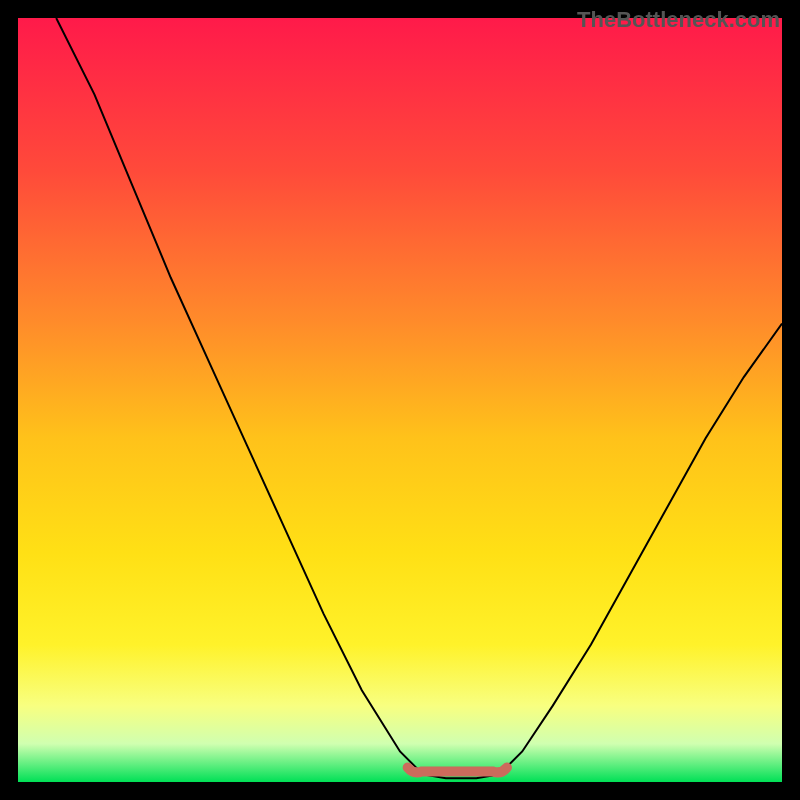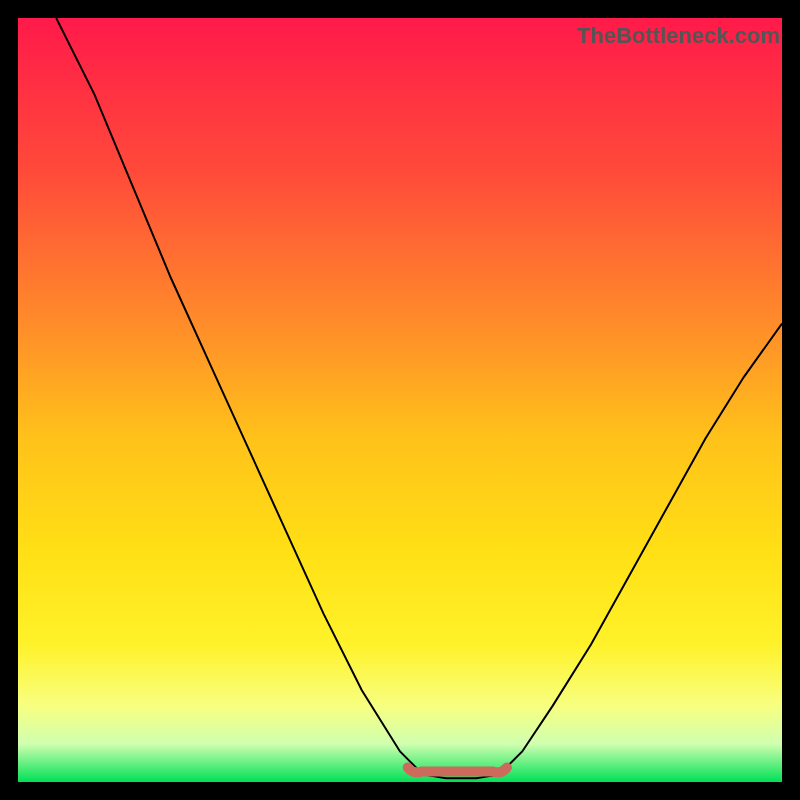--- a/index.html
+++ b/index.html
@@ -12,21 +12,20 @@
     font-family: Arial, sans-serif;
   }
   .watermark {
     position: absolute;
     top: 7px;
     right: 20px;
     color: #555;
     font-size: 22px;
     font-weight: bold;
     z-index: 10;
-    margin-top: 16px;
   }
   .plot-area {
     position: absolute;
     left: 18px;
     top: 18px;
     width: 764px;
     height: 764px;
     overflow: hidden;
   }
   svg {

